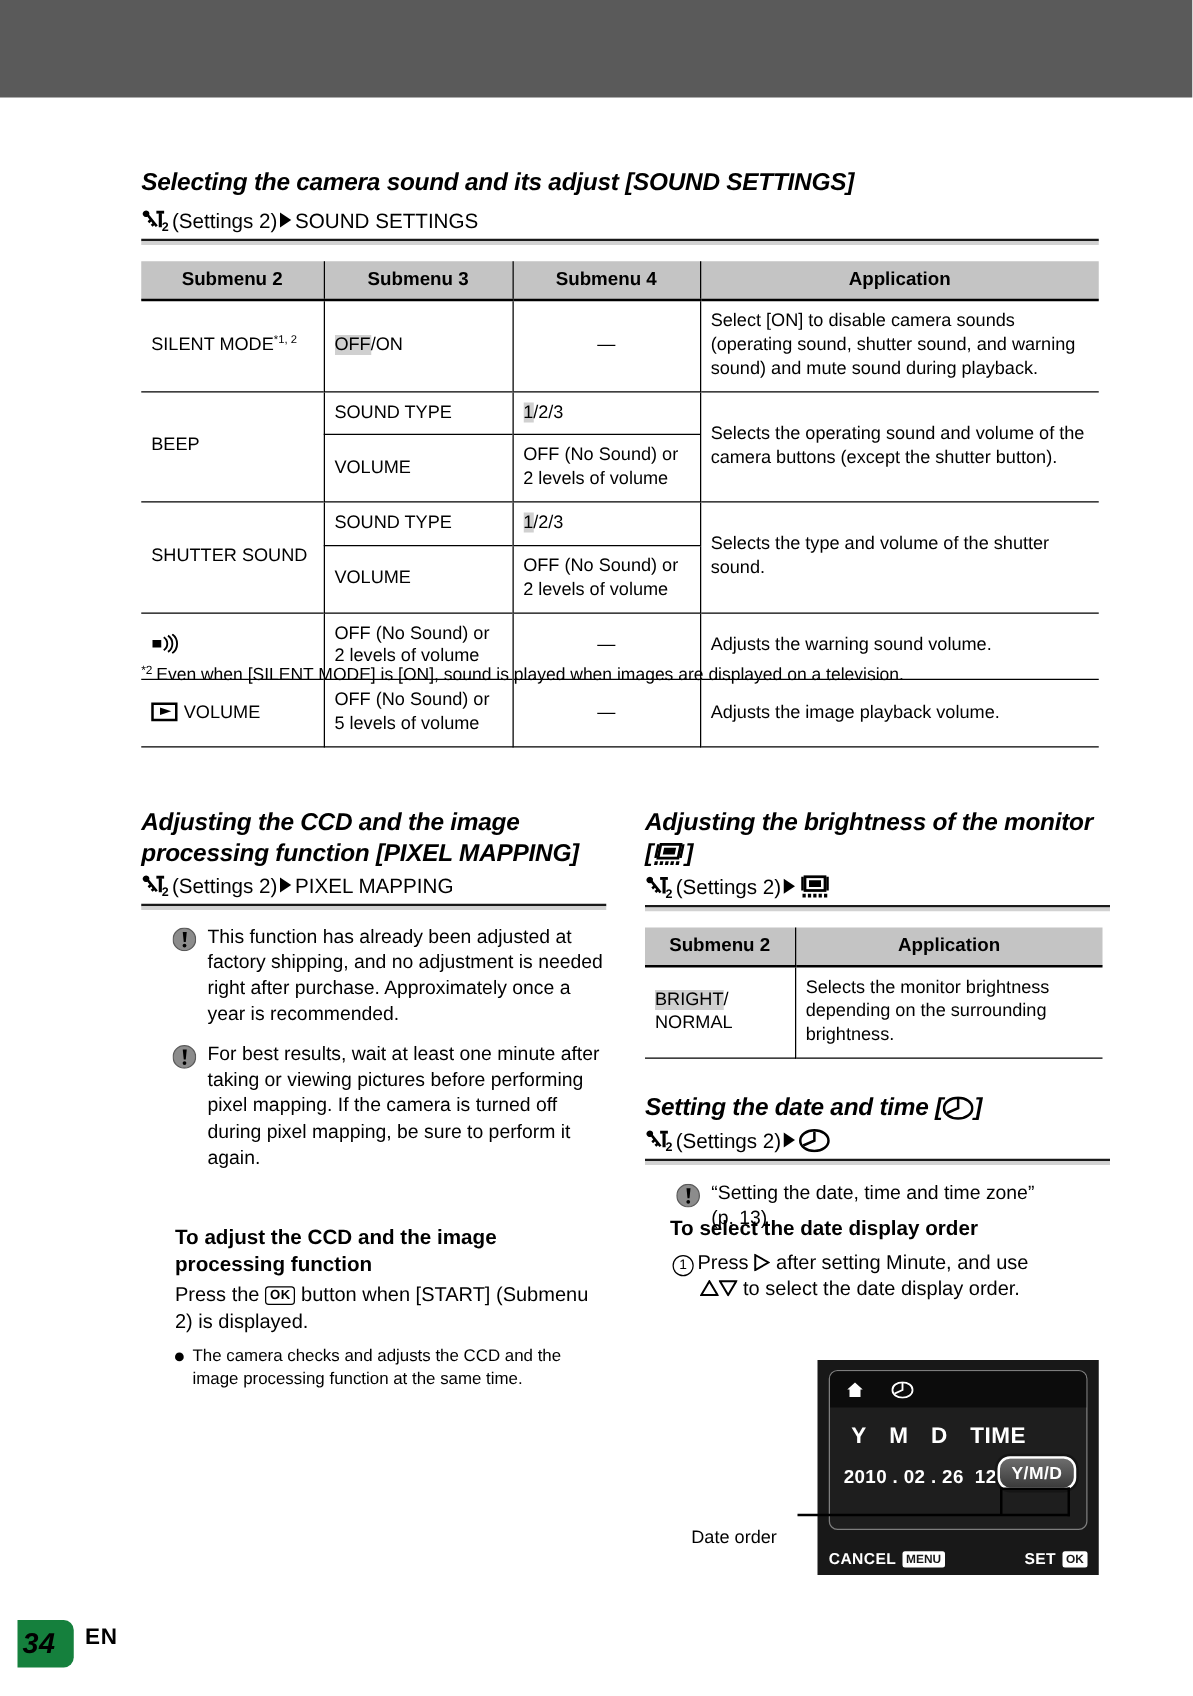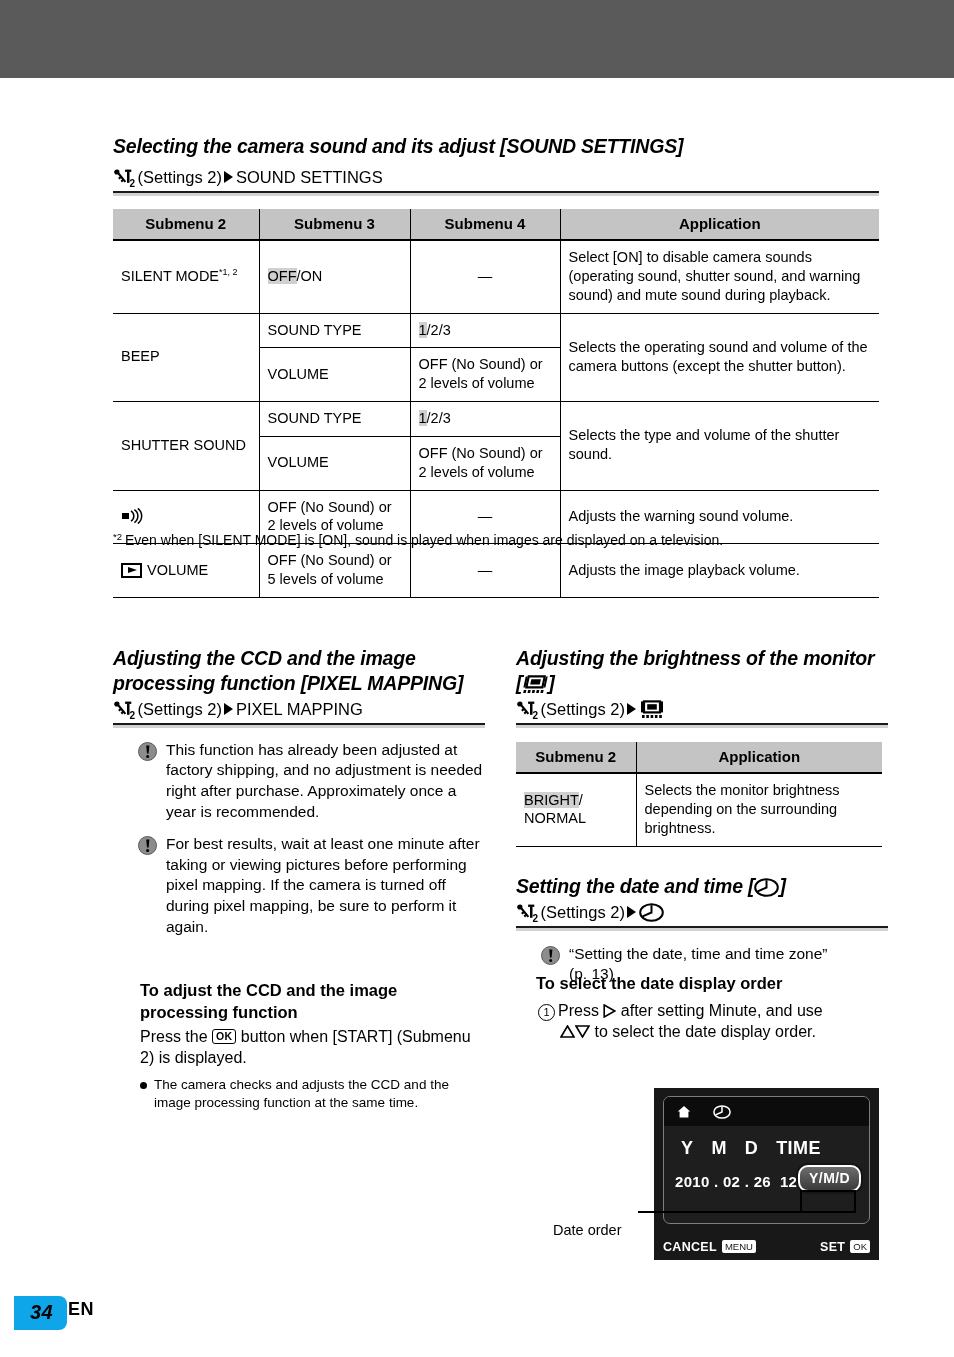--- a/index.html
+++ b/index.html
@@ -224,21 +224,21 @@
     width: 100%;
     font-size: 12.5px; font-weight: bold;
     display: flex; justify-content: space-between;
     padding: 0 9px;
     box-sizing: border-box;
     letter-spacing: 0.3px;
   }
   .menubox {
     display: inline-block;
     background: #ffffff; color: #181818;
-    font-size: 9.5px; font-weight: normal;
+    font-size: 9.5px; font-weight: bold;
     border-radius: 2px;
     padding: 1px 3px 1px 3px;
     margin-left: 5px;
     vertical-align: 1px;
     letter-spacing: 0;
   }
   .home-ico { display:inline-block; width:14px; height:14px; }
   .clock-ico-lcd { display:inline-block; width:18px; height:14px; }
 
   
@@ -270,24 +270,24 @@
     position: absolute;
     left: 800px; top: 1190px;
     width: 2px; height: 22px;
     background: #000;
   }
 
   
   .pagenum {
     position: absolute;
     left: 14px; top: 1296px;
-    background: #0ea5e9;
+    background: #15803d;
     border-radius: 0 8px 8px 0;
-    font-size: 20px; font-weight: bold; font-style: italic;
-    padding: 5px 14px 6px 16px;
+    font-size: 23px; font-weight: bold; font-style: italic;
+    padding: 5px 14px 6px 4px;
     letter-spacing: 0.5px;
   }
   .langcode {
     position: absolute;
     left: 68px; top: 1299px;
     font-size: 18px;
     font-weight: bold;
     letter-spacing: 0.5px;
   }
 </style>

